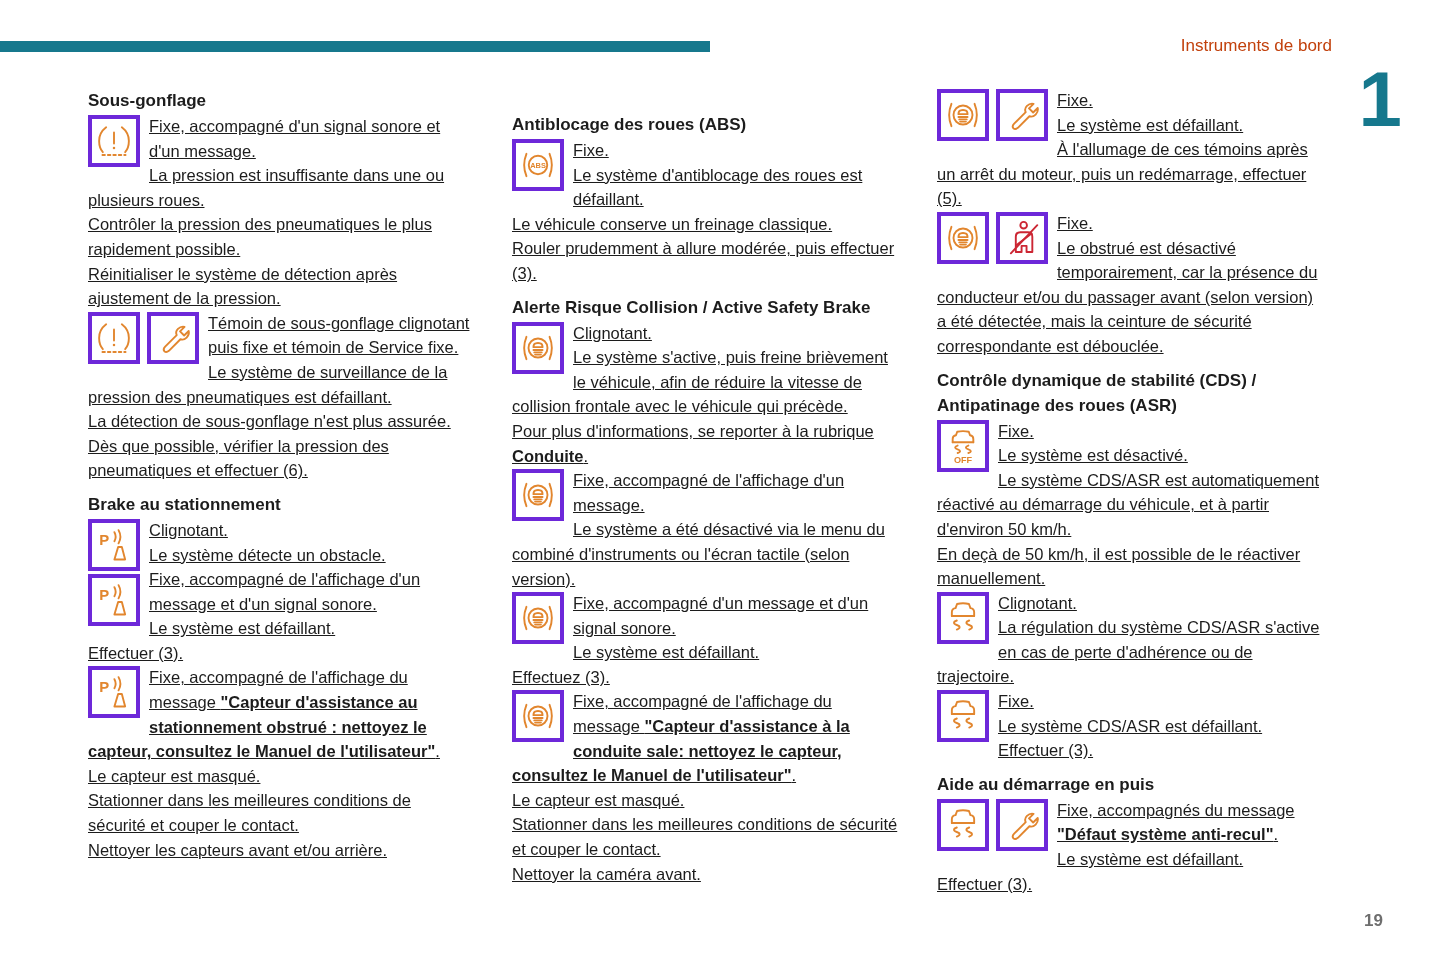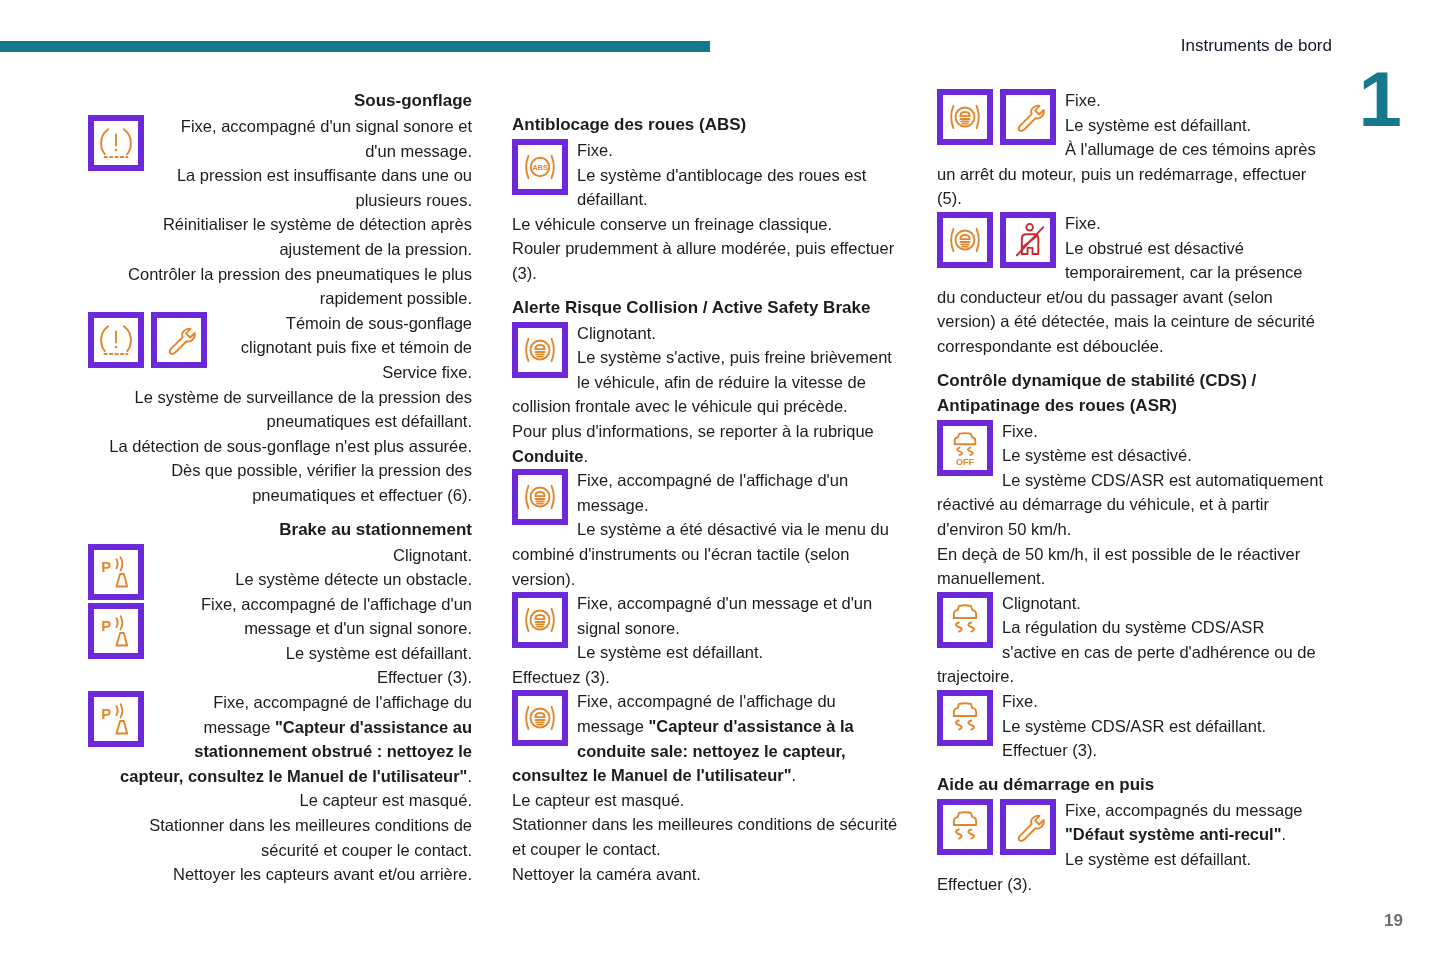--- a/index.html
+++ b/index.html
@@ -1,34 +1,34 @@
 <!DOCTYPE html>
 <html><head>
 <meta charset="utf-8">
 <style>
   html,body{margin:0;padding:0;}
   body{
     width:1445px;height:963px;position:relative;background:#ffffff;
     font-family:"Liberation Sans",sans-serif;color:#1c1c1c;overflow:hidden;
   }
   .topbar{position:absolute;left:0;top:41px;width:710px;height:11px;background:#16788d;}
-  .header-label{position:absolute;top:36px;right:113px;font-size:17px;color:#0f172a;}
+  .header-label{position:absolute;top:36px;right:113px;font-size:17px;color:#c2410c;}
   .chapter{position:absolute;top:60px;right:46px;font-size:78px;font-weight:bold;color:#16788d;line-height:1;letter-spacing:-3px;}
-  .pagenum{position:absolute;top:911px;right:42px;font-size:17px;font-weight:bold;color:#6e6e6e;}
+  .pagenum{position:absolute;top:911px;right:62px;font-size:17px;font-weight:bold;color:#6e6e6e;}
   .col{position:absolute;top:88px;width:386px;font-size:16.5px;line-height:24.6px;}
-  #col1{left:88px;width:384px;text-align:right;}
+  #col1{left:88px;width:384px;}
   #col2{left:512px;margin-top:24px;}
   #col3{left:937px;}
   .sec{margin-top:9px;}
   .sec:first-child{margin-top:0;}
   .sec-title{font-weight:bold;font-size:17px;line-height:25px;margin:0 0 1px 0;}
   .icon-group{float:left;clear:left;margin:1px 9px 2px 0;display:flex;gap:7px;}
-  .icon-box{width:44px;height:44px;border:6px solid #6d28d9;background:#fff;display:flex;align-items:center;justify-content:center;}
+  .icon-box{width:44px;height:44px;border:4px solid #6d28d9;background:#fff;display:flex;align-items:center;justify-content:center;}
   .icon-box svg{display:block;}
-  .para,.line{margin:0;}
+  .para,.line{margin:0;text-decoration:underline;}
   .b{font-weight:bold;}
 </style>
 </head>
 <body>
 
 <div class="topbar"></div>
 <div class="header-label">Instruments de bord</div>
 <div class="chapter">1</div>
 
 <div class="col" id="col1">
@@ -42,22 +42,22 @@
               <path d="M32.5 6.5 Q41 13 41 23 Q41 31.5 36.5 36.5"></path>
               <path d="M9 40 H37" stroke-dasharray="3 3.6"></path>
               <path d="M23 12.5 V26"></path>
               <circle cx="23" cy="31.5" r="1.5" fill="#e2862e" stroke="none"></circle>
             </svg>
           </span>
         </span>
         <div class="line"><span class="r">Fixe, accompagné d'un signal sonore et d'un message.</span></div>
       </div>
       <div class="para"><span class="r">La pression est insuffisante dans une ou plusieurs roues.</span></div>
+      <div class="para"><span class="r">Contrôler la pression des pneumatiques le plus rapidement possible.</span></div>
       <div class="para"><span class="r">Réinitialiser le système de détection après ajustement de la pression.</span></div>
-      <div class="para"><span class="r">Contrôler la pression des pneumatiques le plus rapidement possible.</span></div>
       <div class="entry">
         <span class="icon-group">
           <span class="icon-box">
             <svg width="38" height="38" viewBox="0 0 46 46" fill="none" stroke="#e2862e" stroke-width="2.3" stroke-linecap="round" stroke-linejoin="round">
               <path d="M13.5 6.5 Q5 13 5 23 Q5 31.5 9.5 36.5"></path>
               <path d="M32.5 6.5 Q41 13 41 23 Q41 31.5 36.5 36.5"></path>
               <path d="M9 40 H37" stroke-dasharray="3 3.6"></path>
               <path d="M23 12.5 V26"></path>
               <circle cx="23" cy="31.5" r="1.5" fill="#e2862e" stroke="none"></circle>
             </svg>

